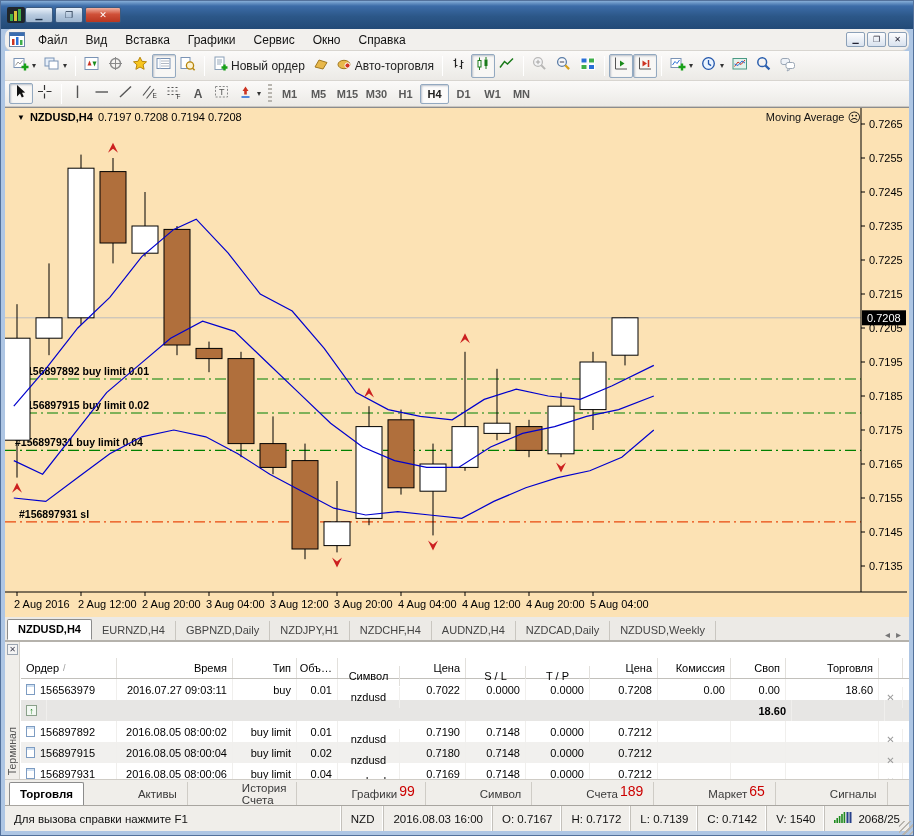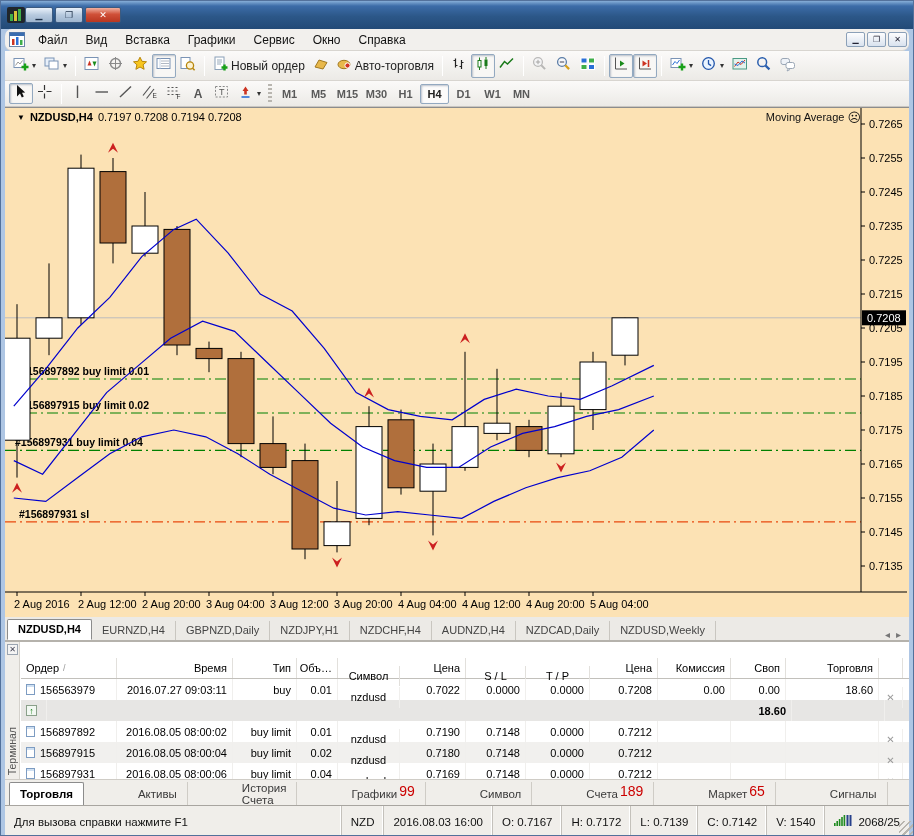--- a/index.html
+++ b/index.html
@@ -82,21 +82,21 @@
              display:flex; align-items:center; justify-content:center; margin-right:5px; flex:none; font-weight:bold; }
   .xcell { color:#9a9a9a; font-size:10px; }
 
   
   .btabs { top:778px; height:26px; background:#f0eeea; border-top:1px solid #cfccc6; display:flex; align-items:stretch; padding:2px 4px 0;gap:44px; }
   .btab { padding:4px 10px; font-size:11.5px; color:#3a3a3a; border-right:1px solid #cfccc6; display:flex; align-items:center; }
   .btab.active { background:#fff; border:1px solid #8c8c8c; border-bottom:none; font-weight:bold; color:#000; border-radius:2px 2px 0 0; }
   .badge { color:#cc0000; font-size:14px; margin-left:2px; align-self:flex-end; padding-bottom:2px; }
 
   
-  .status { top:804px; height:32px; background:#f0eeea; border-top:1px solid #a8a5a0; display:flex; align-items:stretch; font-size:11.5px; color:#111; }
+  .status { top:804px; height:26px; background:#f0eeea; border-top:1px solid #a8a5a0; display:flex; align-items:stretch; font-size:11.5px; color:#111; }
   .seg { display:flex; align-items:center; padding:0 9px; border-left:1px solid #c4c1bb; box-shadow:-1px 0 0 #fff; white-space:nowrap; }
   .seg.first { border-left:none; box-shadow:none; flex:1; }
   .grip-corner { position:absolute; right:0; bottom:0; width:14px; height:14px;
      background:repeating-linear-gradient(135deg,transparent 0 3px,#b8b5af 3px 4.5px); }
 </style>
 </head>
 <body>
 
 <div class="win">
 

